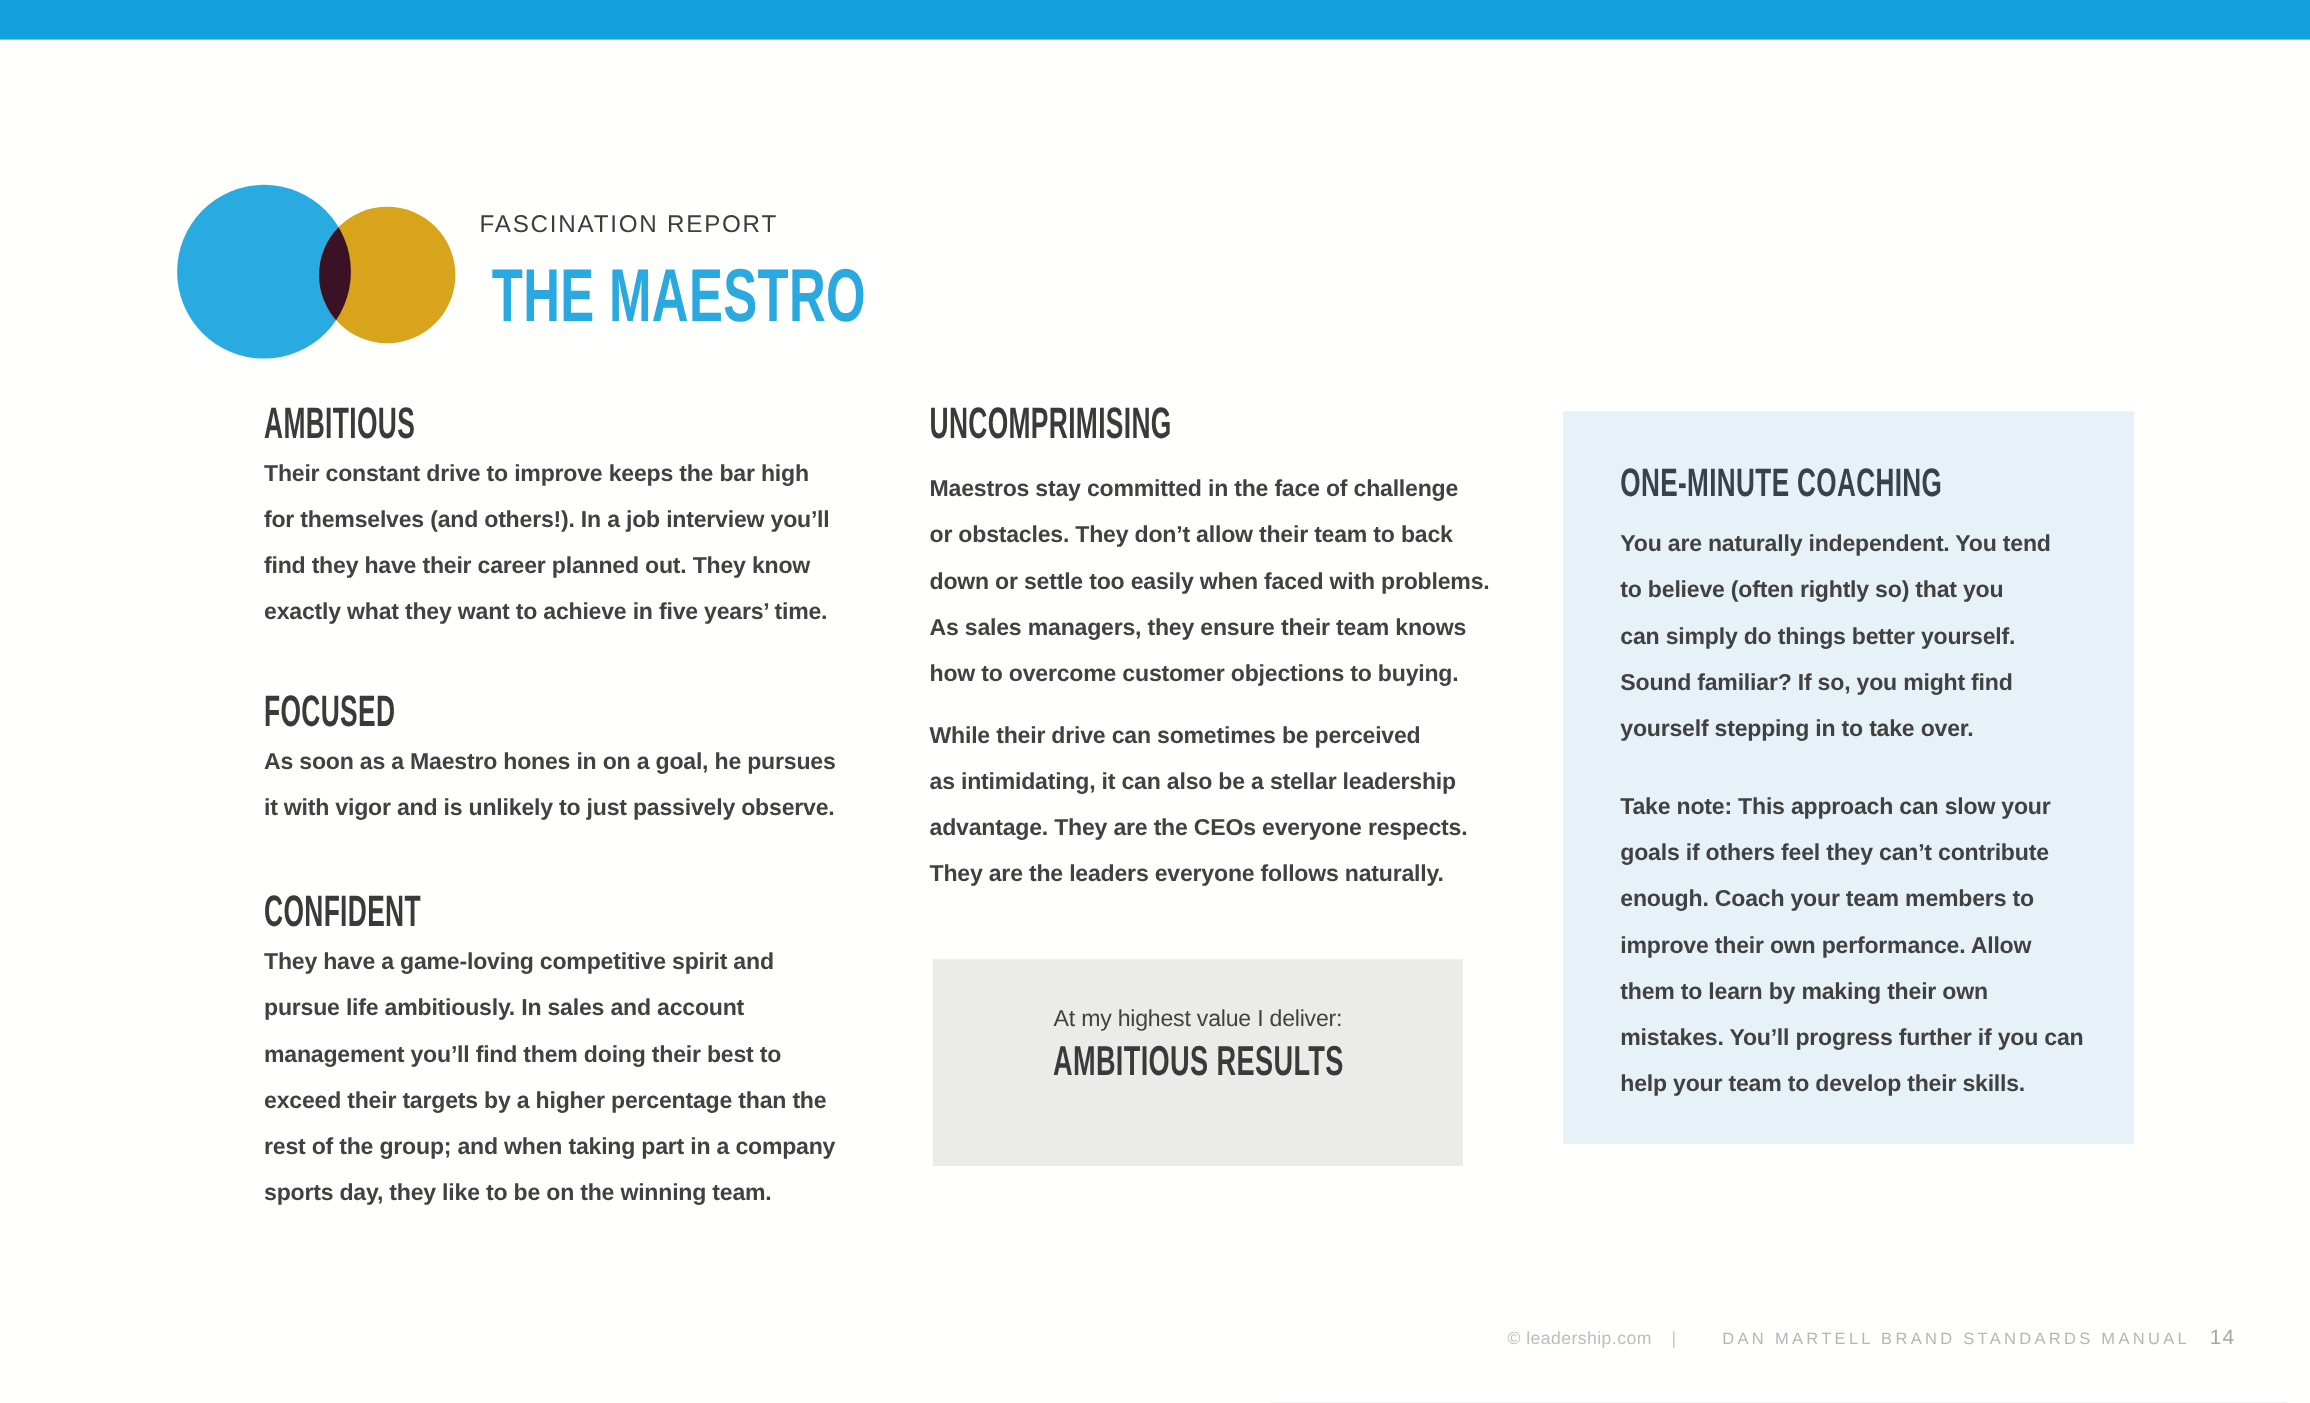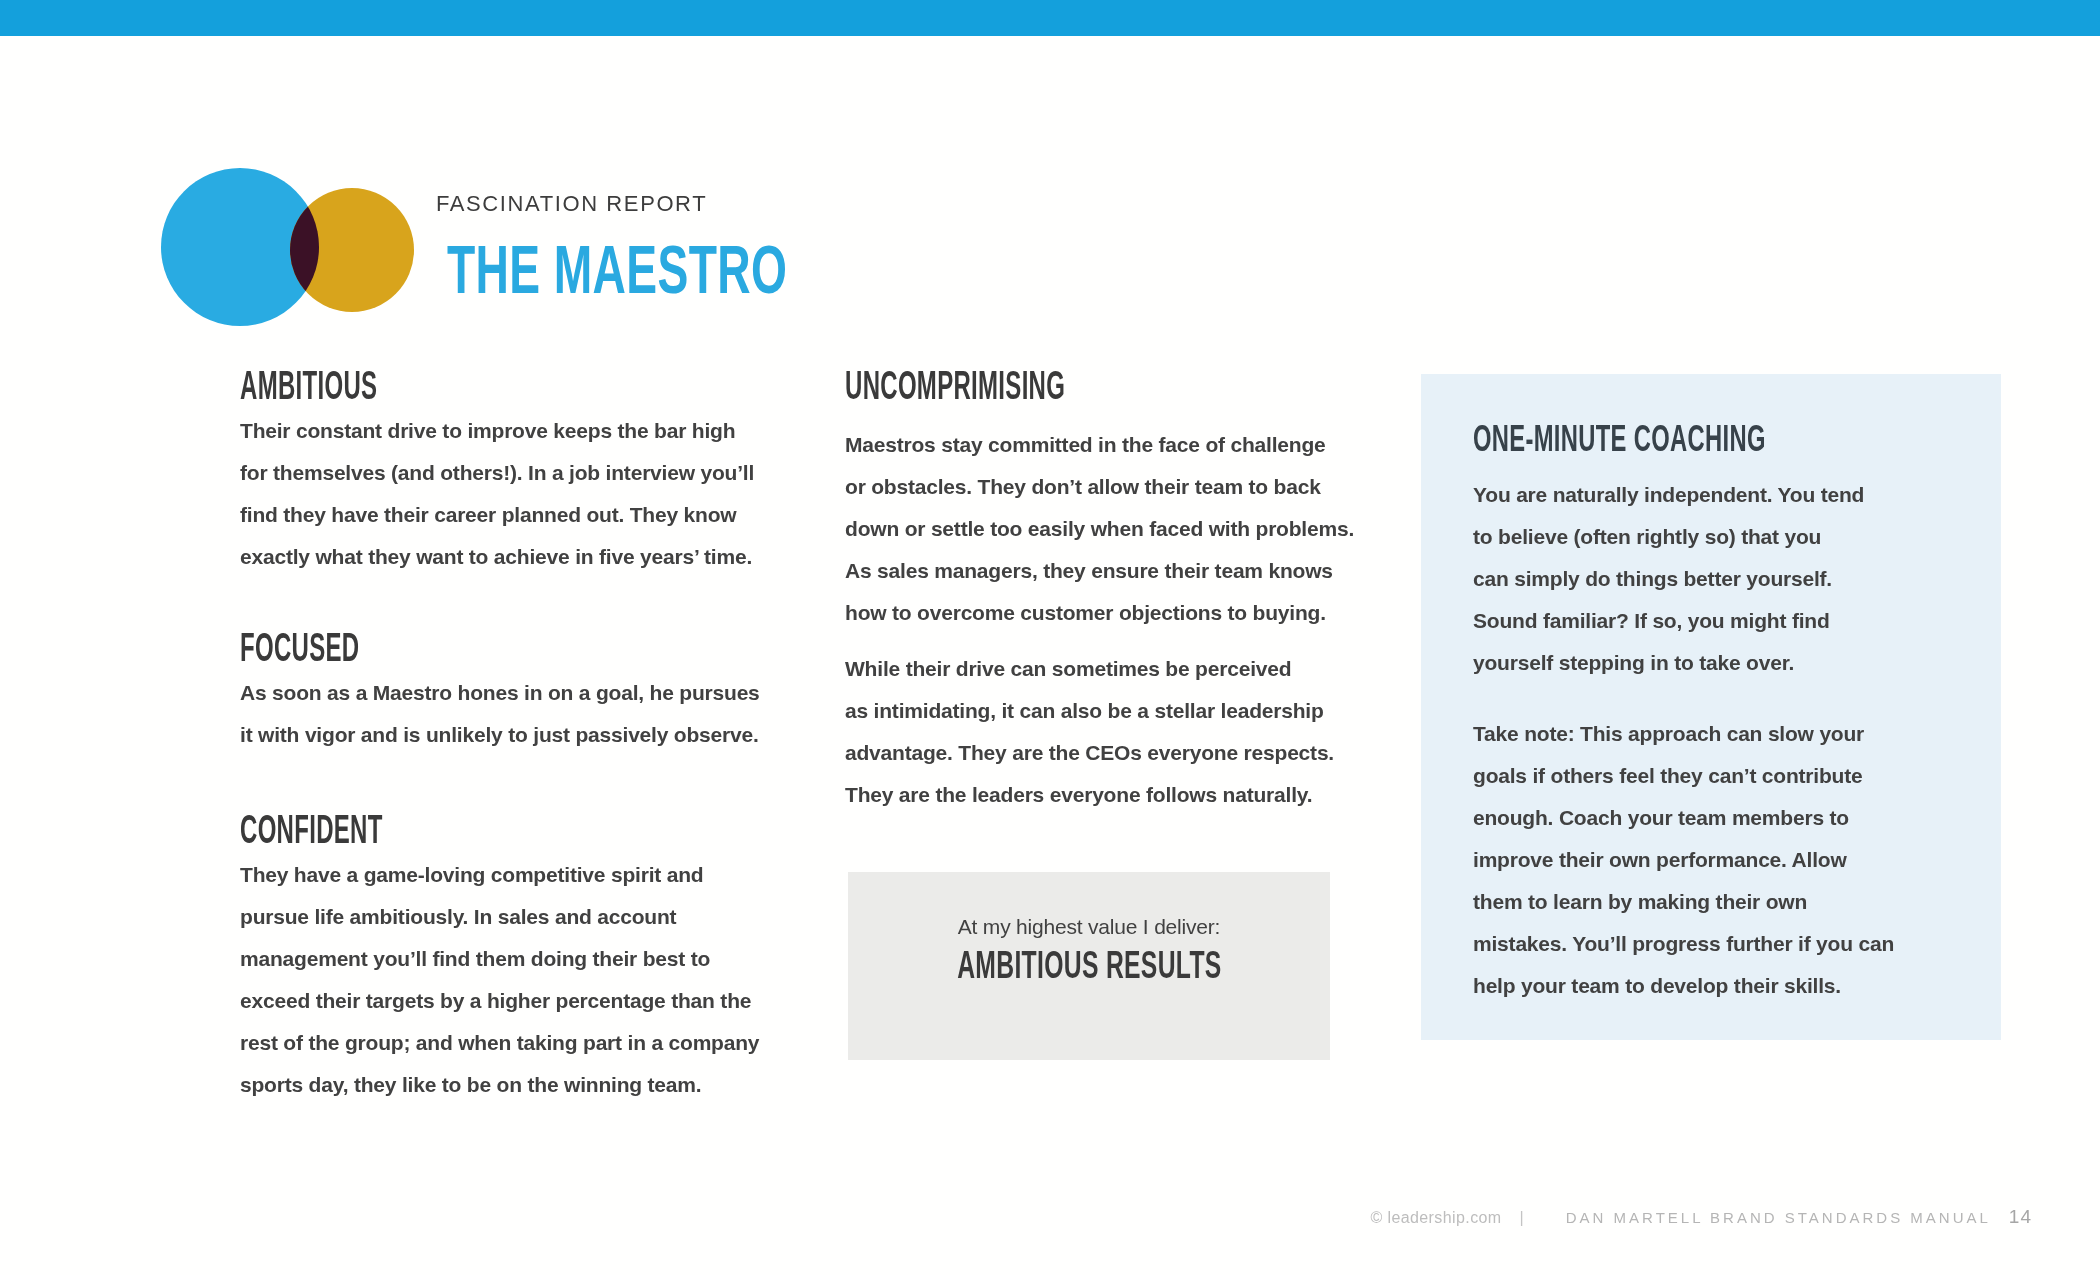--- a/index.html
+++ b/index.html
@@ -40,21 +40,21 @@
     position:absolute;left:848px;top:872px;width:482px;height:188px;
     display:flex;flex-direction:column;align-items:center;justify-content:flex-start;
     padding-top:40px;box-sizing:border-box;
   }
   .callout-lead{font-size:21px;line-height:30px;color:#414141;letter-spacing:-0.2px;}
   .callout-value{
     font-size:38px;line-height:46px;font-weight:bold;color:#3a3a3a;
     letter-spacing:0.5px;white-space:nowrap;
     transform:scaleX(0.65);transform-origin:center top;
   }
-  .coachbox{position:absolute;left:1421px;top:374px;width:580px;height:666px;}
+  .coachbox{position:absolute;left:1421px;top:374px;width:519px;height:666px;}
   .coach-head{
     position:absolute;left:52px;top:44px;
     font-size:36px;line-height:42px;font-weight:bold;color:#37424a;
     letter-spacing:0.5px;white-space:nowrap;
     transform:scaleX(0.66);transform-origin:left top;
   }
   .coach-p1{left:52px;top:100px;}
   .coach-p2{left:52px;top:339px;}
   .footer{
     position:absolute;right:68px;top:1206px;

